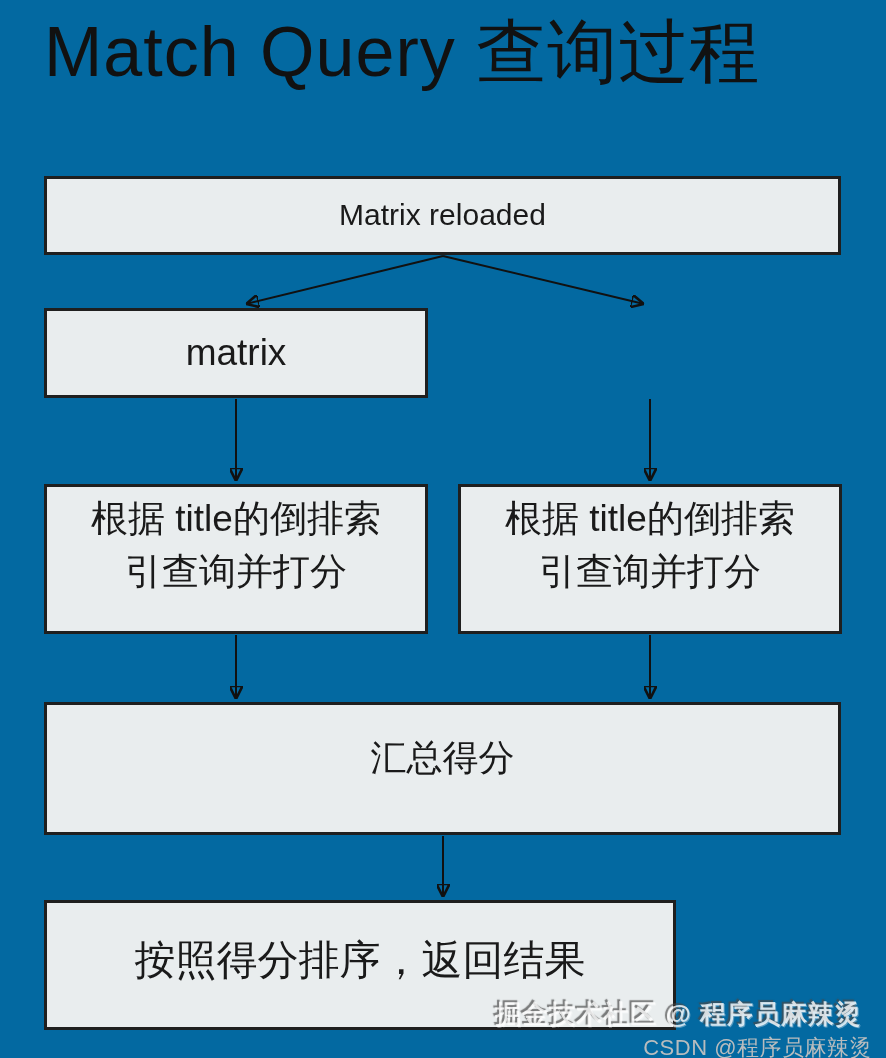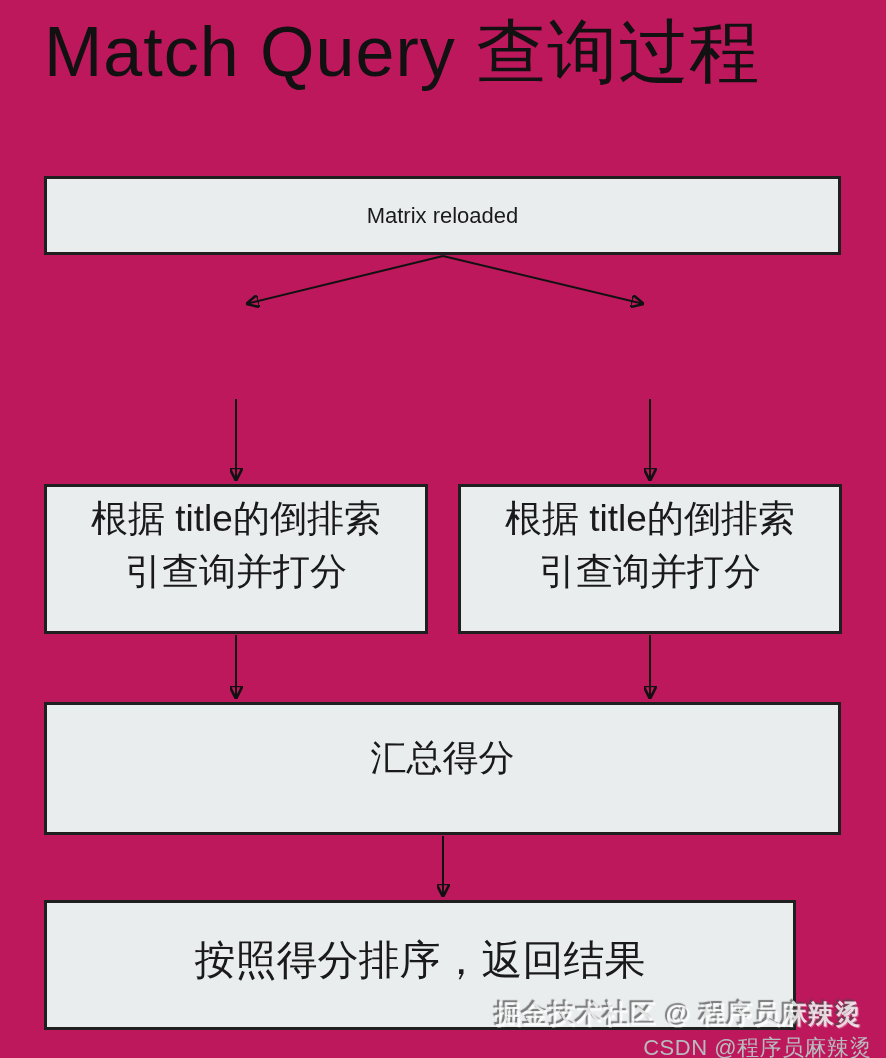--- a/index.html
+++ b/index.html
@@ -3,44 +3,44 @@
 <meta charset="utf-8">
 <style>
   * { margin: 0; padding: 0; box-sizing: border-box; }
   html, body { background: #ffffff; }
   body {
     width: 886px; height: 1058px;
     font-family: "Liberation Sans", "DejaVu Sans", sans-serif;
     color: #1a1a1a;
     overflow: hidden;
   }
-  .stage { position: relative; width: 886px; height: 1058px; background: #be185d; }
+  .stage { position: relative; width: 886px; height: 1058px; background: #0369a1; }
 
   .page-title {
     position: absolute; left: 44px; top: 12px;
     font-size: 70px; font-weight: 300; letter-spacing: 1px;
     color: #111111; white-space: nowrap; line-height: 1.15;
   }
 
   .node {
     position: absolute;
     background: #e9edee;
     border: 3px solid #1f1f1f;
     display: flex; flex-direction: column;
     align-items: center; justify-content: center;
     text-align: center; color: #1a1a1a;
     line-height: 1.35;
   }
-  .node-root     { left: 44px;  top: 176px; width: 797px; height: 79px;  font-size: 22px; }
+  .node-root     { left: 44px;  top: 176px; width: 797px; height: 79px;  font-size: 30px; }
   .node-term-l   { left: 44px;  top: 308px; width: 384px; height: 90px;  font-size: 37px; }
   .node-term-r   { left: 458px; top: 308px; width: 384px; height: 90px;  font-size: 37px; }
   .node-score-l  { left: 44px;  top: 484px; width: 384px; height: 150px; font-size: 37px; padding-bottom: 26px; line-height: 1.42; }
   .node-score-r  { left: 458px; top: 484px; width: 384px; height: 150px; font-size: 37px; padding-bottom: 26px; line-height: 1.42; }
   .node-agg      { left: 44px;  top: 702px; width: 797px; height: 133px; font-size: 36px; padding-bottom: 21px; }
-  .node-result   { left: 44px;  top: 900px; width: 752px; height: 130px; font-size: 41px; padding-bottom: 8px; }
+  .node-result   { left: 44px;  top: 900px; width: 632px; height: 130px; font-size: 41px; padding-bottom: 8px; }
 
   .edges-layer {
     position: absolute; left: 0; top: 0; width: 886px; height: 1058px;
     pointer-events: none;
   }
   .edges-layer line, .edges-layer path { stroke: #111111; stroke-width: 2; fill: none; }
 
   .wm-juejin {
     position: absolute; top: 997px; right: 24px;
     font-size: 26px; font-weight: bold; letter-spacing: 1px;
@@ -73,20 +73,23 @@
     <line x1="650" y1="399" x2="650" y2="481" marker-end="url(#arrow)"></line>
     <line x1="236" y1="635" x2="236" y2="699" marker-end="url(#arrow)"></line>
     <line x1="650" y1="635" x2="650" y2="699" marker-end="url(#arrow)"></line>
     <line x1="443" y1="836" x2="443" y2="897" marker-end="url(#arrow)"></line>
   </svg>
 
   <div class="node node-root">
     <span>Matrix reloaded</span>
   </div>
 
+  <div class="node node-term-l">
+    <span>matrix</span>
+  </div>
 
 
   <div class="node node-score-l">
     <span>根据 title的倒排索</span>
     <span>引查询并打分</span>
   </div>
 
   <div class="node node-score-r">
     <span>根据 title的倒排索</span>
     <span>引查询并打分</span>

